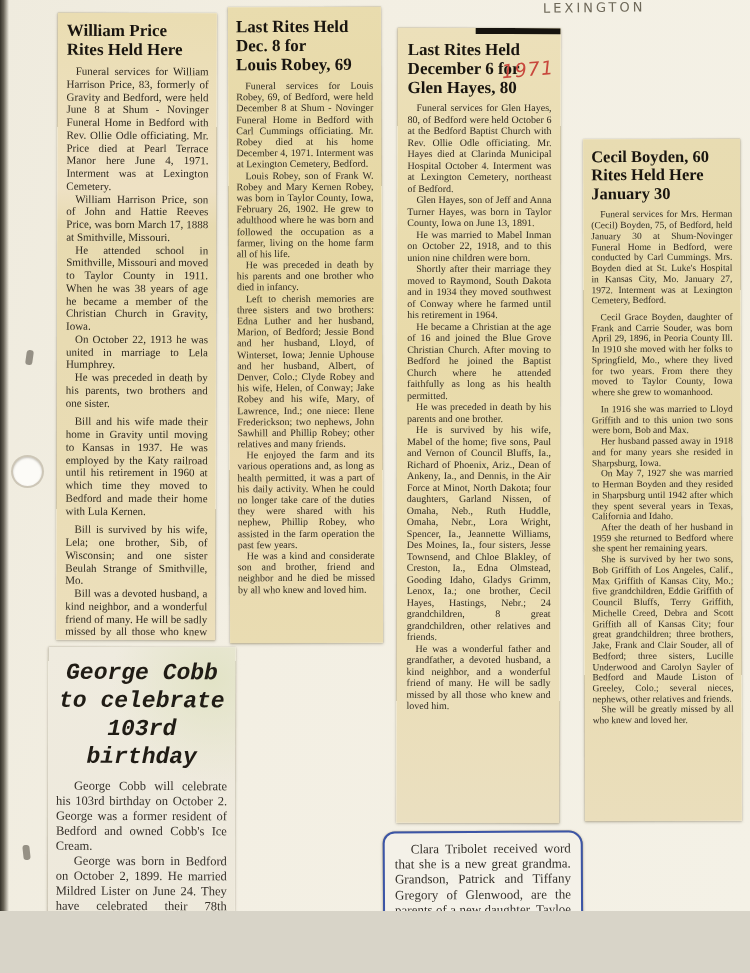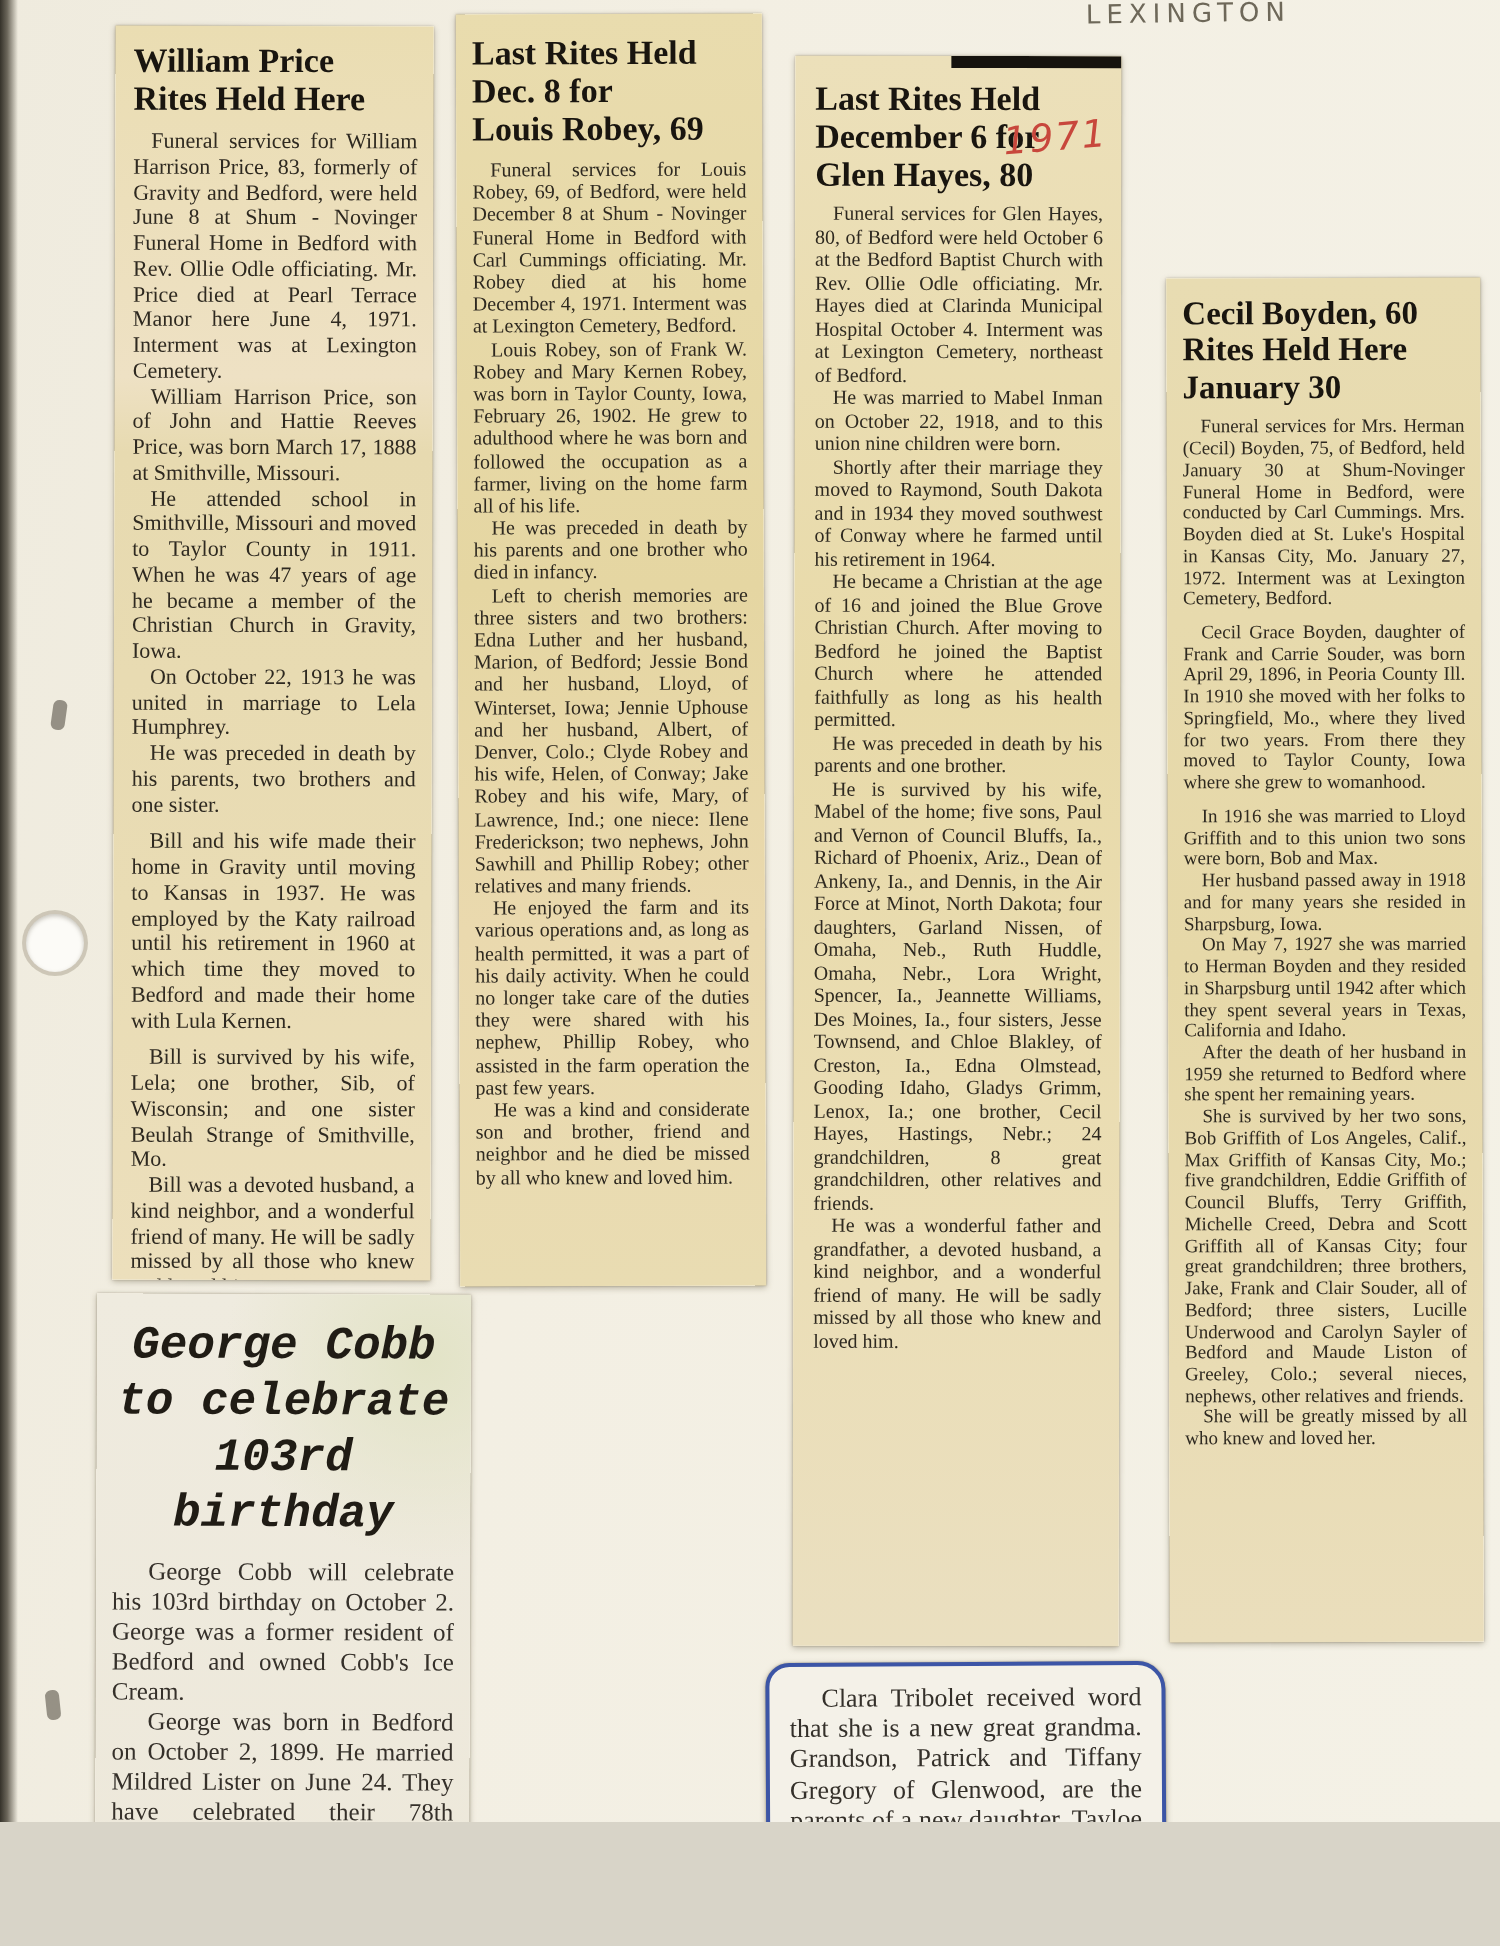--- a/index.html
+++ b/index.html
@@ -95,21 +95,21 @@
   <div id="lexington" class="pencil">LEXINGTON</div>
 
   <div class="clip" id="price">
     <div class="nt">
       <div>William Price</div>
       <div>Rites Held Here</div>
     </div>
     <div class="body">
       <p>Funeral services for William Harrison Price, 83, formerly of Gravity and Bedford, were held June 8 at Shum - Novinger Funeral Home in Bedford with Rev. Ollie Odle officiating. Mr. Price died at Pearl Terrace Manor here June 4, 1971. Interment was at Lexington Cemetery.</p>
       <p>William Harrison Price, son of John and Hattie Reeves Price, was born March 17, 1888 at Smithville, Missouri.</p>
-      <p>He attended school in Smithville, Missouri and moved to Taylor County in 1911. When he was 47 years of age he became a member of the Christian Church in Gravity, Iowa.</p>
+      <p>He attended school in Smithville, Missouri and moved to Taylor County in 1911. When he was 38 years of age he became a member of the Christian Church in Gravity, Iowa.</p>
       <p>On October 22, 1913 he was united in marriage to Lela Humphrey.</p>
       <p>He was preceded in death by his parents, two brothers and one sister.</p>
       <p class="sp">Bill and his wife made their home in Gravity until moving to Kansas in 1937. He was employed by the Katy railroad until his retirement in 1960 at which time they moved to Bedford and made their home with Lula Kernen.</p>
       <p class="sp">Bill is survived by his wife, Lela; one brother, Sib, of Wisconsin; and one sister Beulah Strange of Smithville, Mo.</p>
       <p>Bill was a devoted husband, a kind neighbor, and a wonderful friend of many. He will be sadly missed by all those who knew and loved him.</p>
     </div>
   </div>
 
   <div class="clip" id="robey">
     <div class="nt">
@@ -130,20 +130,21 @@
   <div class="clip" id="hayes">
     <div class="edge-bar"></div>
     <div class="nt">
       <div>Last Rites Held</div>
       <div>December 6 for</div>
       <div>Glen Hayes, 80</div>
       <span class="pen-red">1971</span>
     </div>
     <div class="body">
       <p>Funeral services for Glen Hayes, 80, of Bedford were held October 6 at the Bedford Baptist Church with Rev. Ollie Odle officiating. Mr. Hayes died at Clarinda Municipal Hospital October 4. Interment was at Lexington Cemetery, northeast of Bedford.</p>
+      <p>Glen Hayes, son of Jeff and Anna Turner Hayes, was born in Taylor County, Iowa on June 13, 1891.</p>
       <p>He was married to Mabel Inman on October 22, 1918, and to this union nine children were born.</p>
       <p>Shortly after their marriage they moved to Raymond, South Dakota and in 1934 they moved southwest of Conway where he farmed until his retirement in 1964.</p>
       <p>He became a Christian at the age of 16 and joined the Blue Grove Christian Church. After moving to Bedford he joined the Baptist Church where he attended faithfully as long as his health permitted.</p>
       <p>He was preceded in death by his parents and one brother.</p>
       <p>He is survived by his wife, Mabel of the home; five sons, Paul and Vernon of Council Bluffs, Ia., Richard of Phoenix, Ariz., Dean of Ankeny, Ia., and Dennis, in the Air Force at Minot, North Dakota; four daughters, Garland Nissen, of Omaha, Neb., Ruth Huddle, Omaha, Nebr., Lora Wright, Spencer, Ia., Jeannette Williams, Des Moines, Ia., four sisters, Jesse Townsend, and Chloe Blakley, of Creston, Ia., Edna Olmstead, Gooding Idaho, Gladys Grimm, Lenox, Ia.; one brother, Cecil Hayes, Hastings, Nebr.; 24 grandchildren, 8 great grandchildren, other relatives and friends.</p>
       <p>He was a wonderful father and grandfather, a devoted husband, a kind neighbor, and a wonderful friend of many. He will be sadly missed by all those who knew and loved him.</p>
     </div>
   </div>
 
   <div class="clip" id="boyden">

